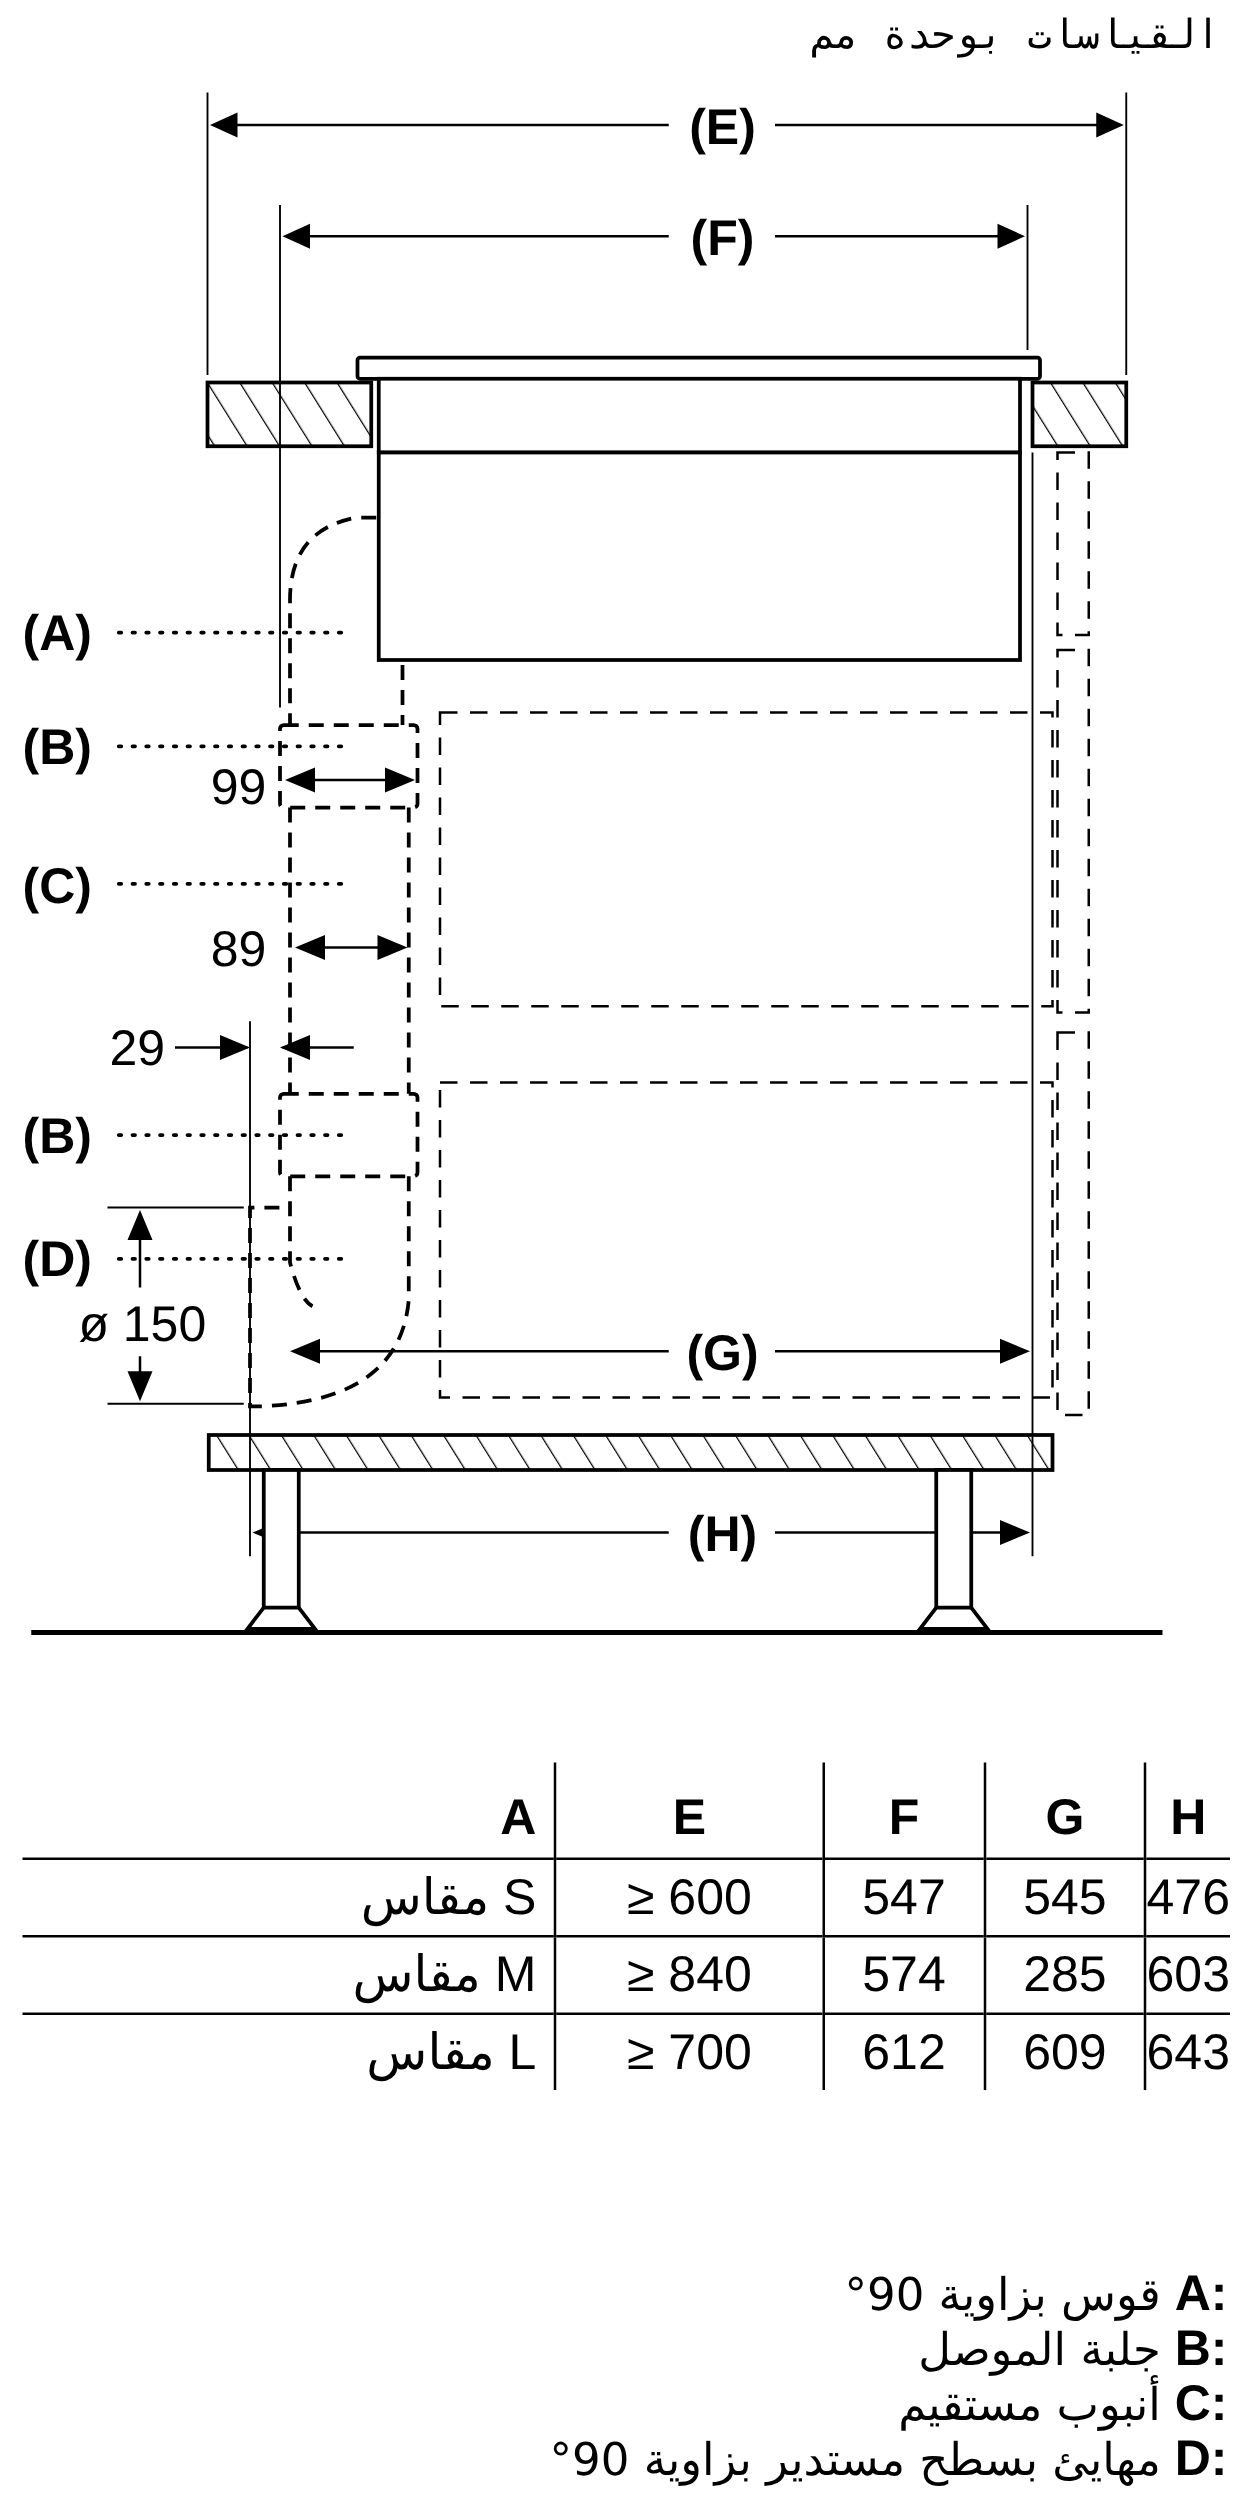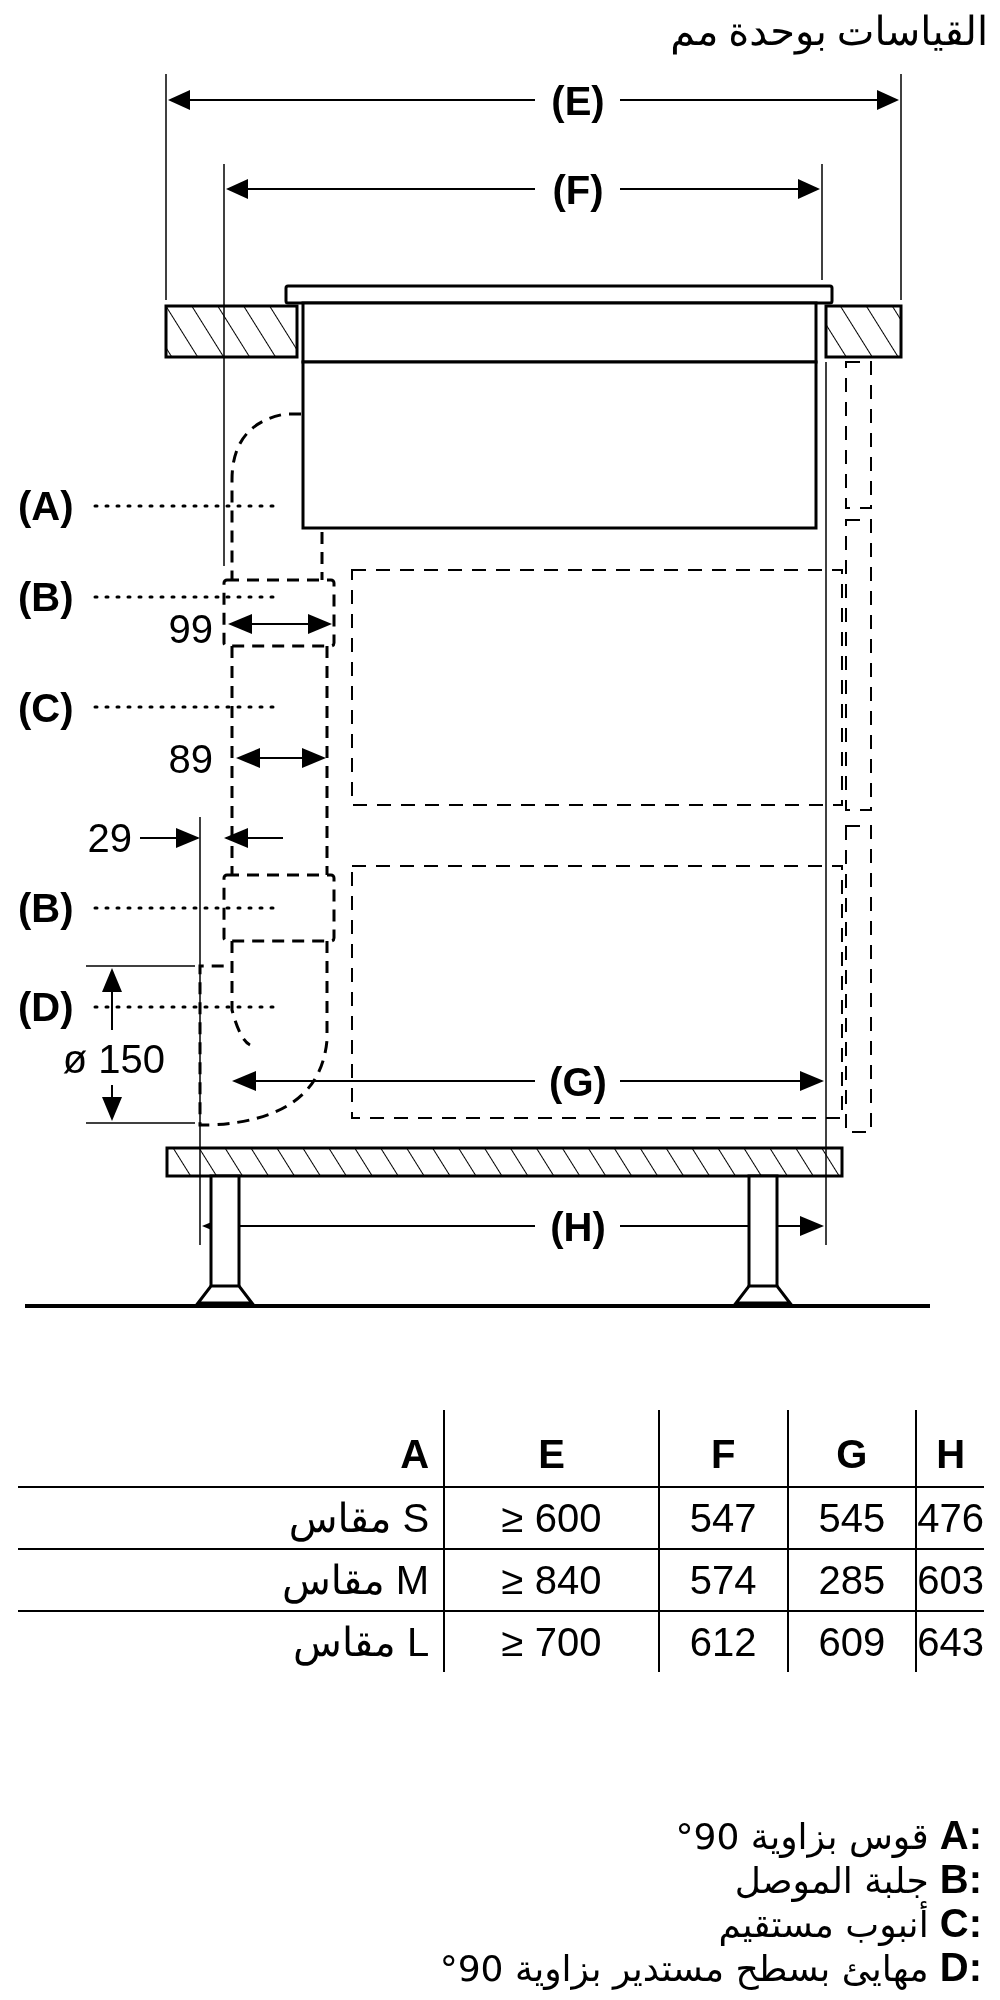--- a/index.html
+++ b/index.html
@@ -15,21 +15,21 @@
   #dim-table tr.body-row td { height: 44px; border-top: 2px solid #000; }
   #dim-table td.col-a, #dim-table th.col-a { text-align: right; padding-right: 14px; width: 418px; }
   #dim-table .vline { border-left: 2px solid #000; }
   #dim-table td.col-e { width: 216px; }
   #dim-table td.col-f { width: 128px; margin-left: 44px; }
   #dim-table td.col-g { width: 128px; margin-left: 24px; }
   .legend { position: absolute; right: 18px; top: 1814px; text-align: right; }
   .legend-row { font-size: 40px; line-height: 42px; white-space: nowrap; direction: ltr; }
   .legend-row .key { font-family: "Liberation Sans", sans-serif; font-weight: bold; }
   .legend-row .desc { font-family: "DejaVu Sans", sans-serif; font-size: 36px; direction: rtl; unicode-bidi: embed; }
-  .title { position: absolute; right: 12px; top: 8px; font-family: Liberation Serif, serif; font-size: 40px; direction: rtl; }
+  .title { position: absolute; right: 24px; top: 8px; font-family: Liberation Mono, monospace; font-size: 32px; direction: rtl; }
 </style>
 </head>
 <body>
 
 <div class="title">القياسات بوحدة مم</div>
 
 <svg width="1000" height="1400" viewBox="0 0 1000 1400">
   <defs>
     <pattern id="hatch" patternUnits="userSpaceOnUse" width="22" height="22" patternTransform="rotate(-32)">
       <line x1="0" y1="0" x2="0" y2="22" stroke="#000" stroke-width="2"></line>

